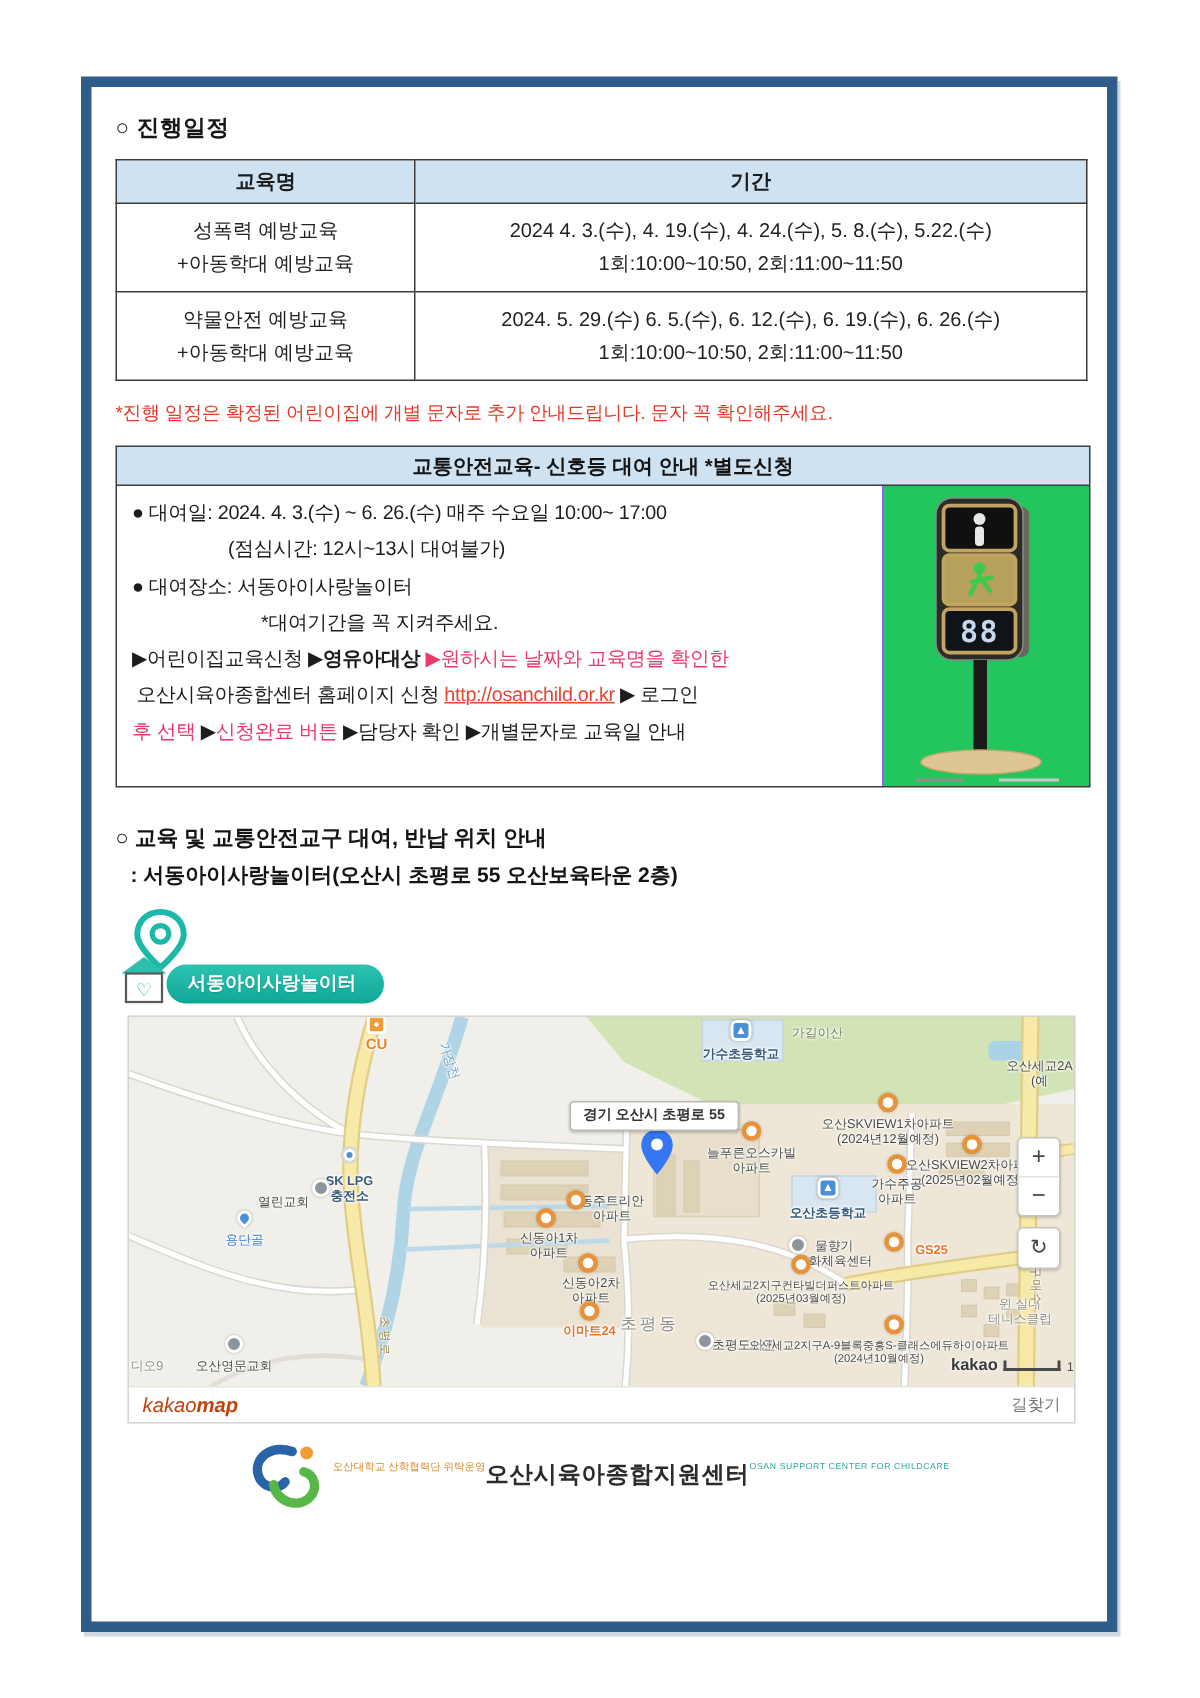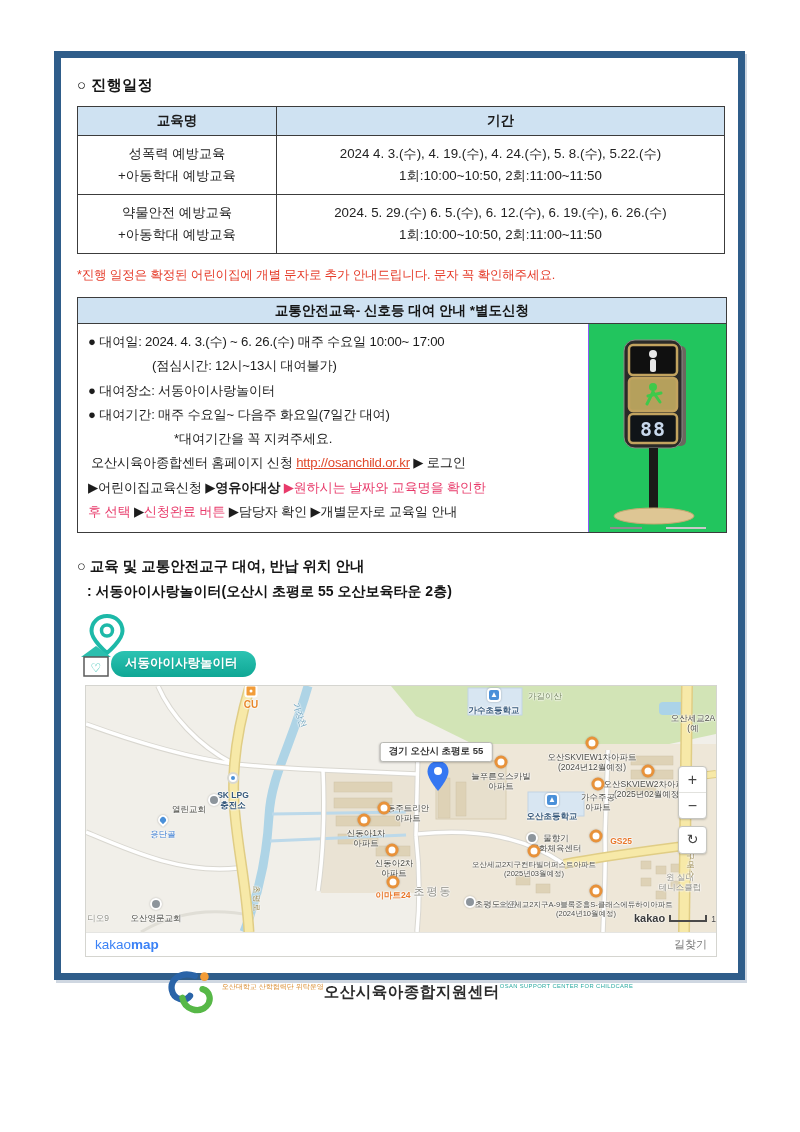--- a/index.html
+++ b/index.html
@@ -1,18 +1,18 @@
 <!DOCTYPE html>
 <html><head>
 <meta charset="utf-8">
 <style>
   html,body{margin:0;padding:0;background:#fff;}
   .page{position:relative;width:800px;height:1132px;background:#fff;overflow:hidden;
         font-family:"Liberation Sans","DejaVu Sans",sans-serif;color:#1d1d1d;}
-  .frame{position:absolute;left:54px;top:51px;width:691px;height:929px;box-sizing:border-box;
+  .frame{position:absolute;left:54px;top:51px;width:691px;height:1037px;box-sizing:border-box;
          border:7px solid #2f5d8a;box-shadow:2px 3px 0 rgba(160,176,196,.5);padding:16px 14px 0 14px;}
   .sec-title{font-size:15px;font-weight:bold;color:#161616;margin:2px 0 0 2px;letter-spacing:.5px;}
   
   table.sched{border-collapse:collapse;width:648px;margin:11px 0 0 2px;}
   table.sched th,table.sched td{border:1px solid #3c3c3c;text-align:center;}
   table.sched th{background:#cfe2f2;font-size:13.5px;font-weight:bold;height:26px;color:#1b1b1b;}
   table.sched td{font-size:13.3px;padding:7px 2px;line-height:22px;color:#222;}
   table.sched .c1{width:194px;}
   
   .rednote{color:#e53a28;font-size:12.6px;margin:13px 0 0 2px;letter-spacing:-.2px;}
@@ -73,21 +73,21 @@
   .map-zoom .zb:first-child{border-bottom:1px solid #e2e2de;}
   .map-refresh{position:absolute;right:9px;top:140px;width:27px;height:26px;background:#fff;border:1px solid #c6c6c1;
                border-radius:4px;box-shadow:0 1px 2px rgba(0,0,0,.18);text-align:center;line-height:25px;
                font-size:14px;color:#444;cursor:pointer;}
   .map-scale{position:absolute;left:548px;top:226px;display:flex;align-items:flex-end;gap:4px;}
   .map-scale .kk{font-size:11px;font-weight:bold;color:#3a3a3a;text-shadow:0 0 2px #fff,0 0 2px #fff;}
   .scale-line{width:34px;height:5px;border-left:2px solid #4a4a4a;border-right:2px solid #4a4a4a;border-bottom:2px solid #4a4a4a;margin-bottom:2px;}
   .map-scale .sm100{font-size:8.5px;color:#4a4a4a;text-shadow:0 0 2px #fff;}
   .map-bar{position:absolute;left:0;bottom:0;width:100%;height:24px;background:#fff;border-top:1px solid #e5e5e2;
            display:flex;align-items:center;justify-content:space-between;padding:0 9px;box-sizing:border-box;}
-  .kakaologo{font-size:13.5px;color:#3b82f6;}
+  .kakaologo{font-size:13.5px;color:#c2410c;font-style:italic;}
   .kakaologo .b{font-weight:bold;}
   .findway{font-size:11px;color:#777;cursor:pointer;margin-left:18px;}
   
   .contact{font-size:14px;margin:14px 0 0 2px;color:#141414;}
   .contact .lab{font-weight:bold;}
   .footlogo{display:flex;align-items:center;justify-content:center;gap:6px;margin-top:12px;}
   .footlogo .txt{display:flex;flex-direction:row;line-height:1.15;}
   .footlogo .t1{font-size:7px;color:#d98a2b;}
   .footlogo .t2{font-size:15.5px;font-weight:bold;color:#2b2b2b;letter-spacing:.5px;}
   .footlogo .t3{font-size:5.8px;color:#2aa9a0;letter-spacing:.4px;}
@@ -133,27 +133,26 @@
 
     <div class="rednote">*진행 일정은 확정된 어린이집에 개별 문자로 추가 안내드립니다. 문자 꼭 확인해주세요.</div>
 
     <div class="rentbox">
       <div class="hd">교통안전교육- 신호등 대여 안내 *별도신청</div>
       <div class="bd">
         <div class="txt">
           <div>● 대여일: 2024. 4. 3.(수) ~ 6. 26.(수) 매주 수요일 10:00~ 17:00</div>
           <div class="ind1">(점심시간: 12시~13시 대여불가)</div>
           <div>● 대여장소: 서동아이사랑놀이터</div>
-          <div>● 대여기간: 매주 수요일~ 다음주 화요일(7일간 대여)</div>
           <div class="ind2">*대여기간을 꼭 지켜주세요.</div>
+          <div>
+            <span>▶어린이집교육신청 </span><span class="bld">▶영유아대상 </span><span class="pink">▶원하시는 날짜와 교육명을 확인한</span>
+          </div>
           <div style="padding-left:3px;">
             <span>오산시육아종합센터 홈페이지 신청 </span><span class="lnk">http://osanchild.or.kr</span><span>  ▶ 로그인</span>
-          </div>
-          <div>
-            <span>▶어린이집교육신청 </span><span class="bld">▶영유아대상 </span><span class="pink">▶원하시는 날짜와 교육명을 확인한</span>
           </div>
           <div>
             <span class="pink">후 선택 </span><span>▶</span><span class="pink">신청완료 버튼</span><span> ▶담당자 확인 ▶개별문자로 교육일 안내</span>
           </div>
         </div>
         <div class="img">
           <svg width="96" height="200" viewBox="0 0 96 200">
             <rect x="64" y="14" width="12" height="100" rx="5" fill="#6b675e"></rect>
             <rect x="14" y="8" width="58" height="108" rx="11" fill="#2b2b28" stroke="#8a8a86" stroke-width="1"></rect>
             <rect x="19" y="13" width="48" height="30" rx="4" fill="#101010" stroke="#c2a35f" stroke-width="2.5"></rect>

